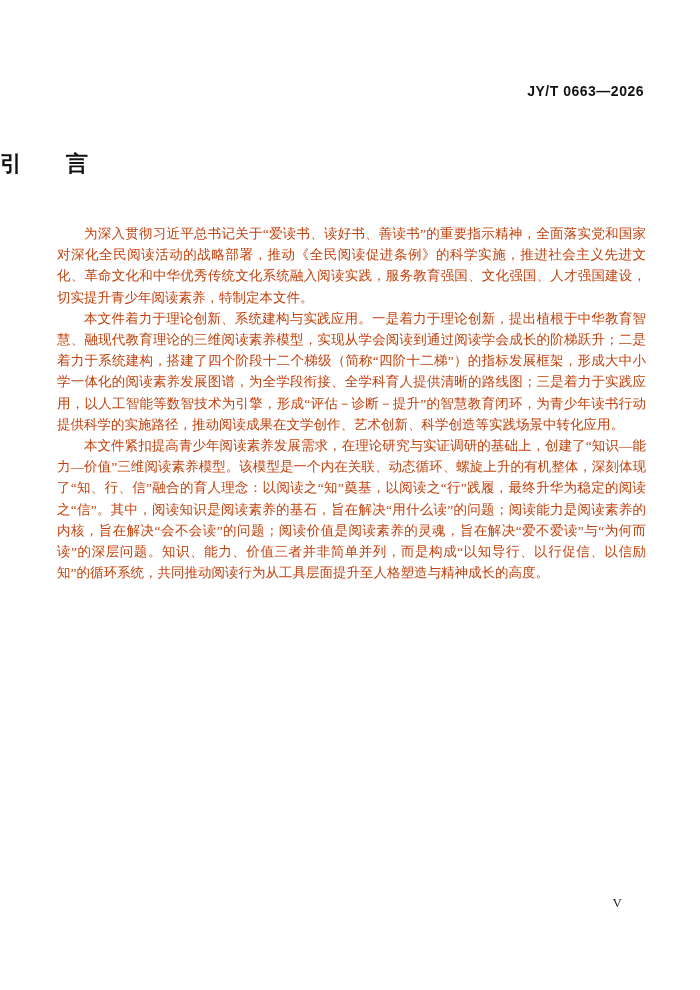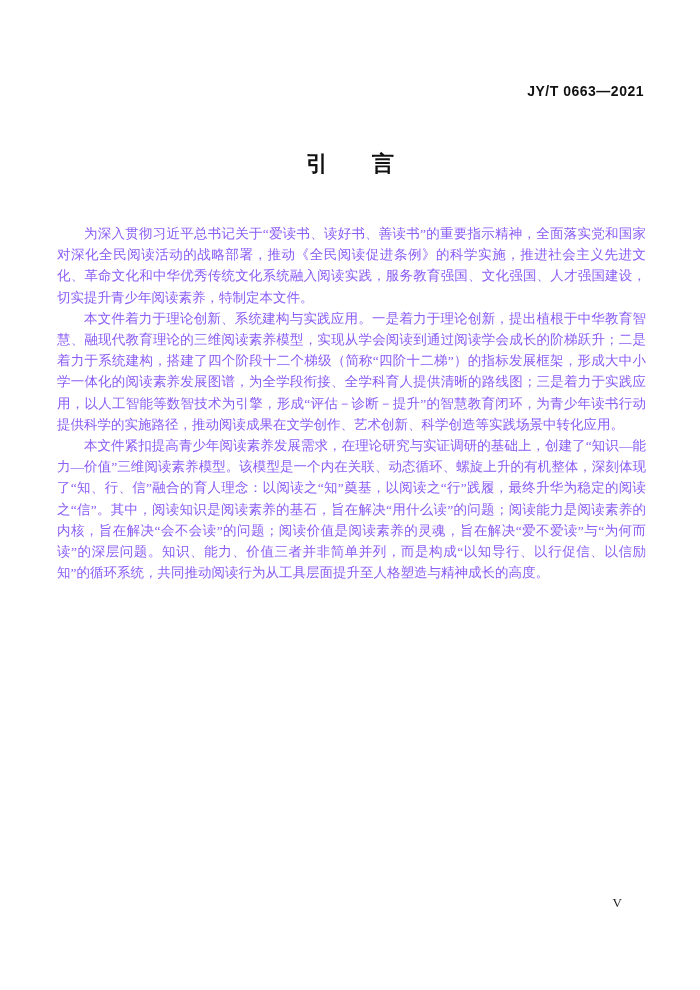--- a/index.html
+++ b/index.html
@@ -28,56 +28,56 @@
     font-size: 14px;
     letter-spacing: 0.5px;
     color: #111111;
   }
   .doc-title {
     position: absolute;
     top: 149px;
     left: 0;
     width: 100%;
     margin: 0;
-    text-align: center;
+    text-align: left;
     font-size: 22px;
     font-weight: bold;
     color: #111111;
     font-family: "Liberation Serif", "DejaVu Serif", serif;
   }
   .body-text {
     position: absolute;
     top: 223px;
     left: 57px;
     width: 589px;
     font-size: 13.5px;
     line-height: 21.2px;
     text-align: justify;
-    color: #8b5cf6;
+    color: #c2410c;
   }
   .body-text p {
     margin: 0;
     padding: 0;
     text-indent: 2em;
   }
   .page-number {
     position: absolute;
     top: 895px;
     right: 78px;
     font-size: 13px;
     color: #222222;
     font-family: "Liberation Serif", "DejaVu Serif", serif;
   }
 </style>
 </head>
 <body>
 
 <div class="page">
 
-  <div class="doc-number">JY/T 0663—2021</div>
+  <div class="doc-number">JY/T 0663—2026</div>
 
   <h1 class="doc-title">引　　言</h1>
 
   <div class="body-text">
     <p>为深入贯彻习近平总书记关于“爱读书、读好书、善读书”的重要指示精神，全面落实党和国家对深化全民阅读活动的战略部署，推动《全民阅读促进条例》的科学实施，推进社会主义先进文化、革命文化和中华优秀传统文化系统融入阅读实践，服务教育强国、文化强国、人才强国建设，切实提升青少年阅读素养，特制定本文件。</p>
     <p>本文件着力于理论创新、系统建构与实践应用。一是着力于理论创新，提出植根于中华教育智慧、融现代教育理论的三维阅读素养模型，实现从学会阅读到通过阅读学会成长的阶梯跃升；二是着力于系统建构，搭建了四个阶段十二个梯级（简称“四阶十二梯”）的指标发展框架，形成大中小学一体化的阅读素养发展图谱，为全学段衔接、全学科育人提供清晰的路线图；三是着力于实践应用，以人工智能等数智技术为引擎，形成“评估－诊断－提升”的智慧教育闭环，为青少年读书行动提供科学的实施路径，推动阅读成果在文学创作、艺术创新、科学创造等实践场景中转化应用。</p>
     <p>本文件紧扣提高青少年阅读素养发展需求，在理论研究与实证调研的基础上，创建了“知识—能力—价值”三维阅读素养模型。该模型是一个内在关联、动态循环、螺旋上升的有机整体，深刻体现了“知、行、信”融合的育人理念：以阅读之“知”奠基，以阅读之“行”践履，最终升华为稳定的阅读之“信”。其中，阅读知识是阅读素养的基石，旨在解决“用什么读”的问题；阅读能力是阅读素养的内核，旨在解决“会不会读”的问题；阅读价值是阅读素养的灵魂，旨在解决“爱不爱读”与“为何而读”的深层问题。知识、能力、价值三者并非简单并列，而是构成“以知导行、以行促信、以信励知”的循环系统，共同推动阅读行为从工具层面提升至人格塑造与精神成长的高度。</p>
   </div>
 
   <div class="page-number">V</div>

